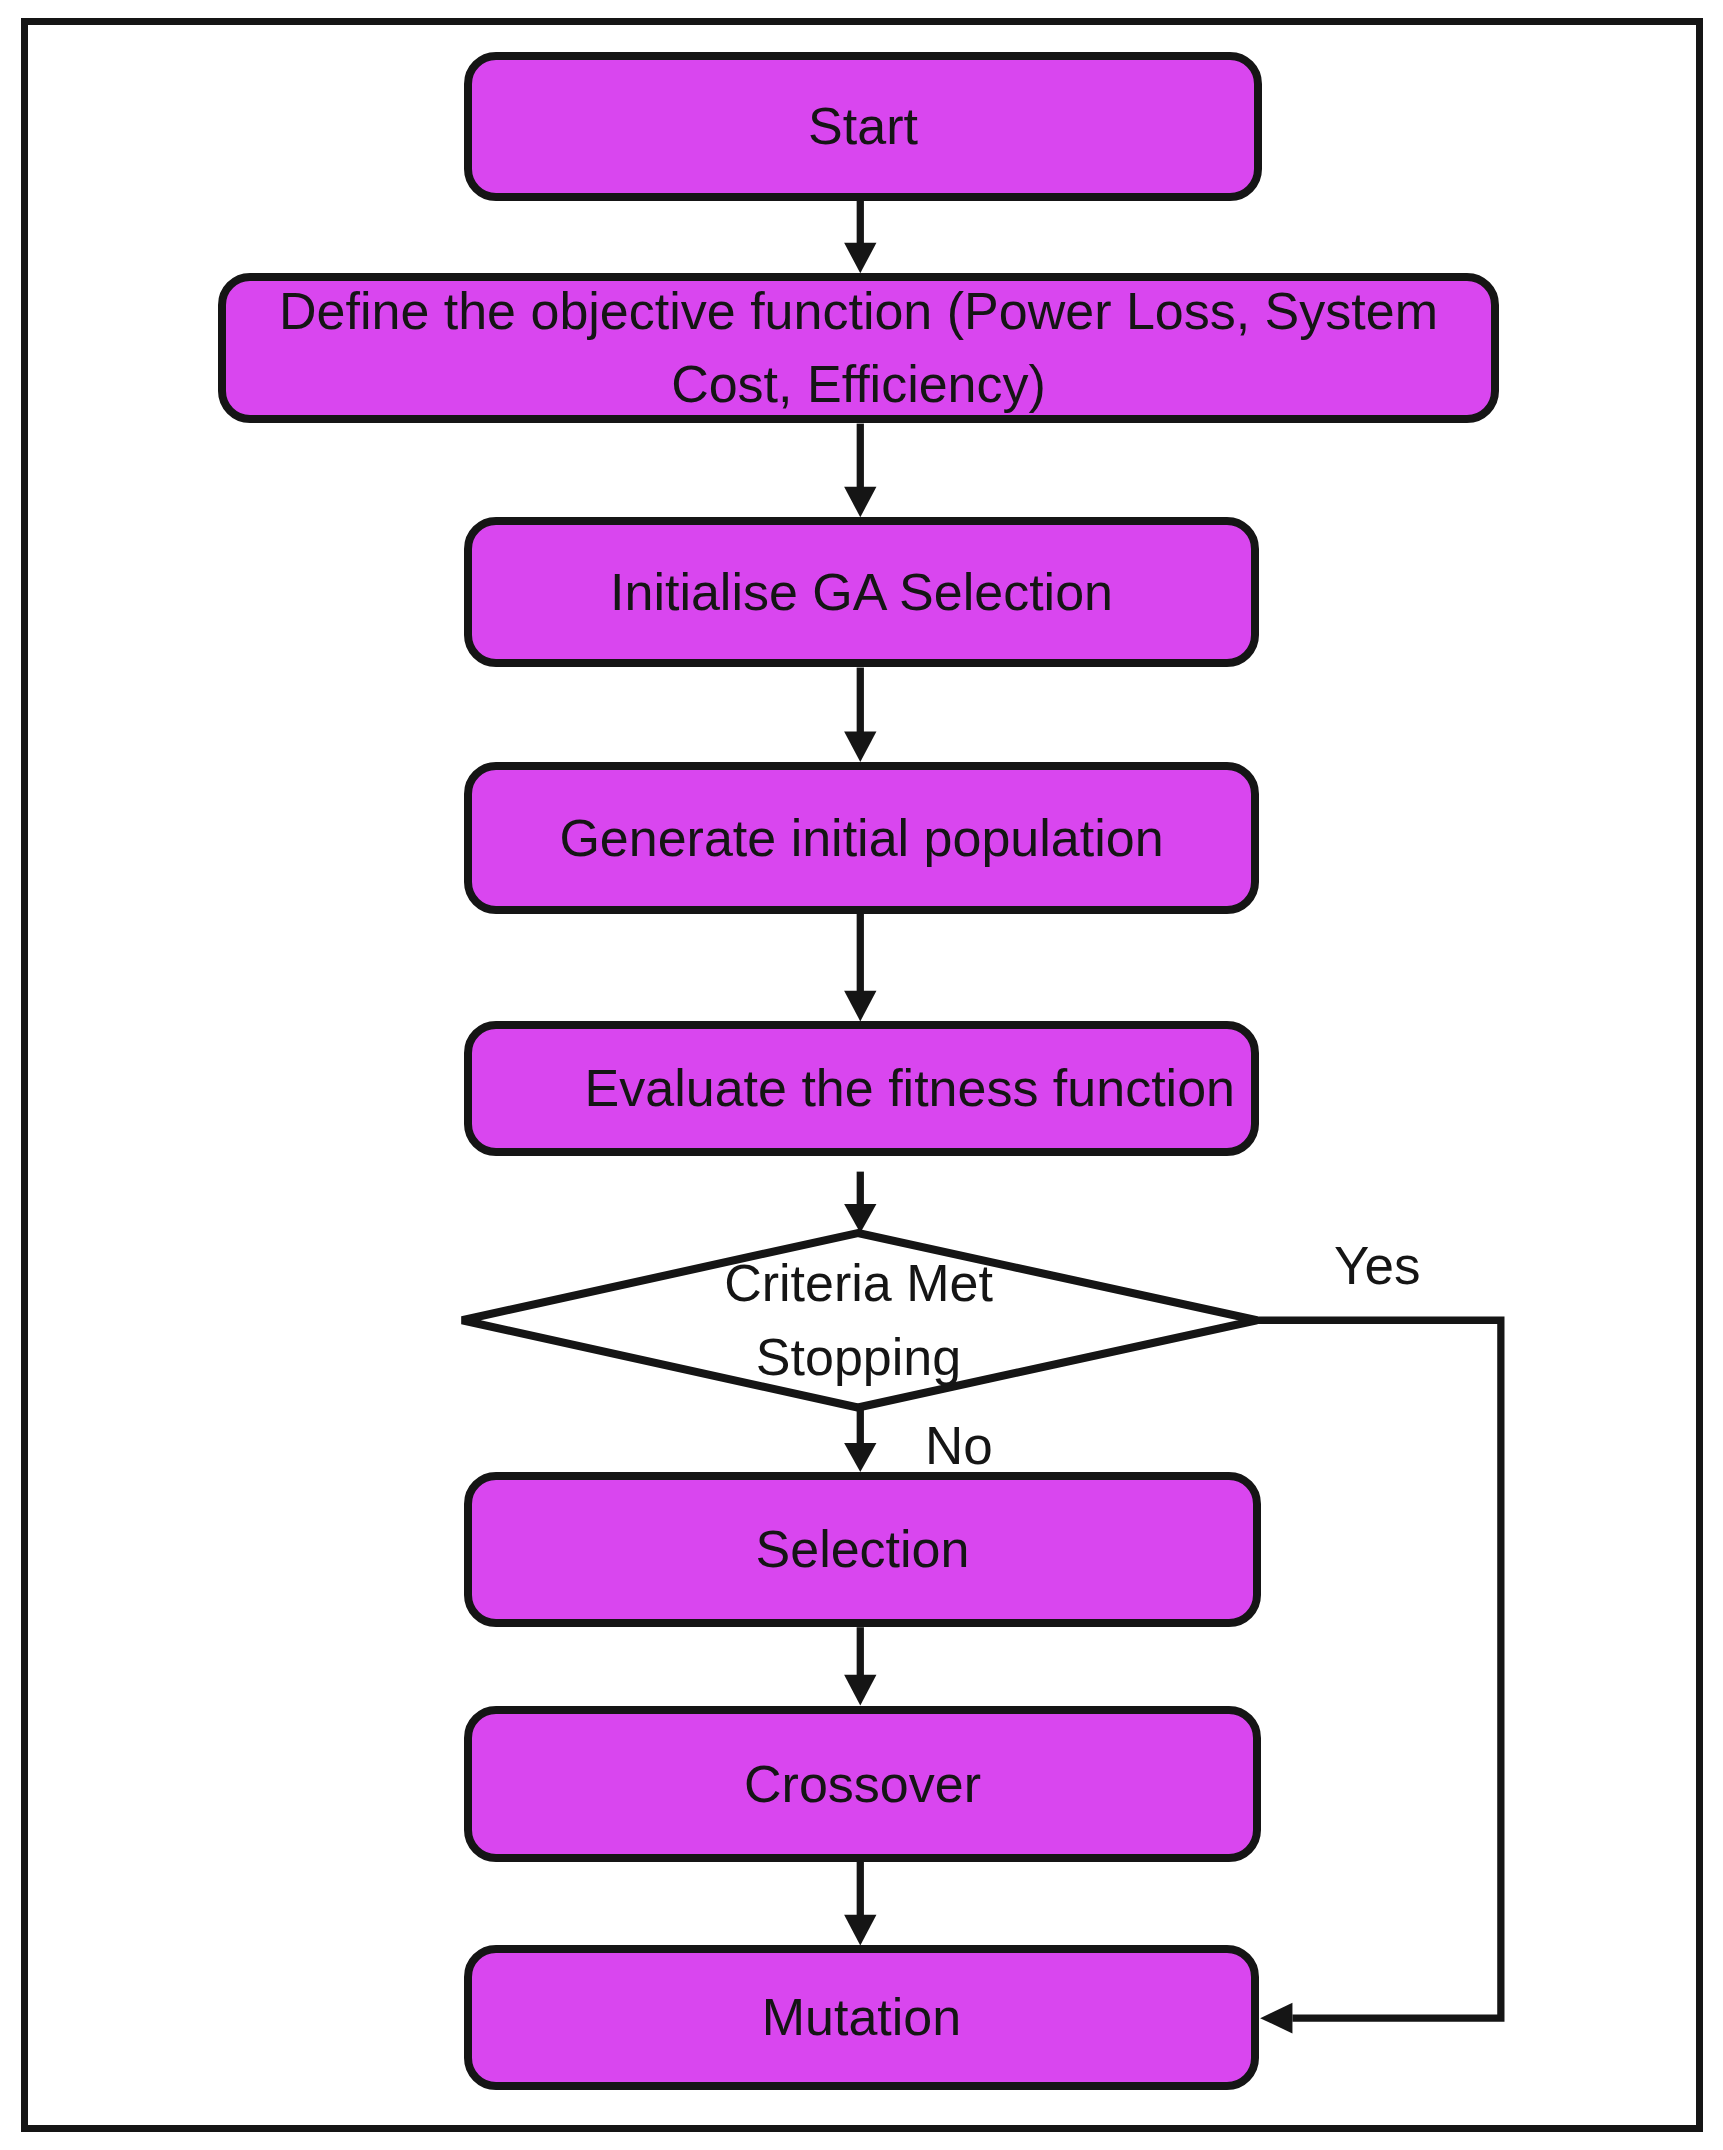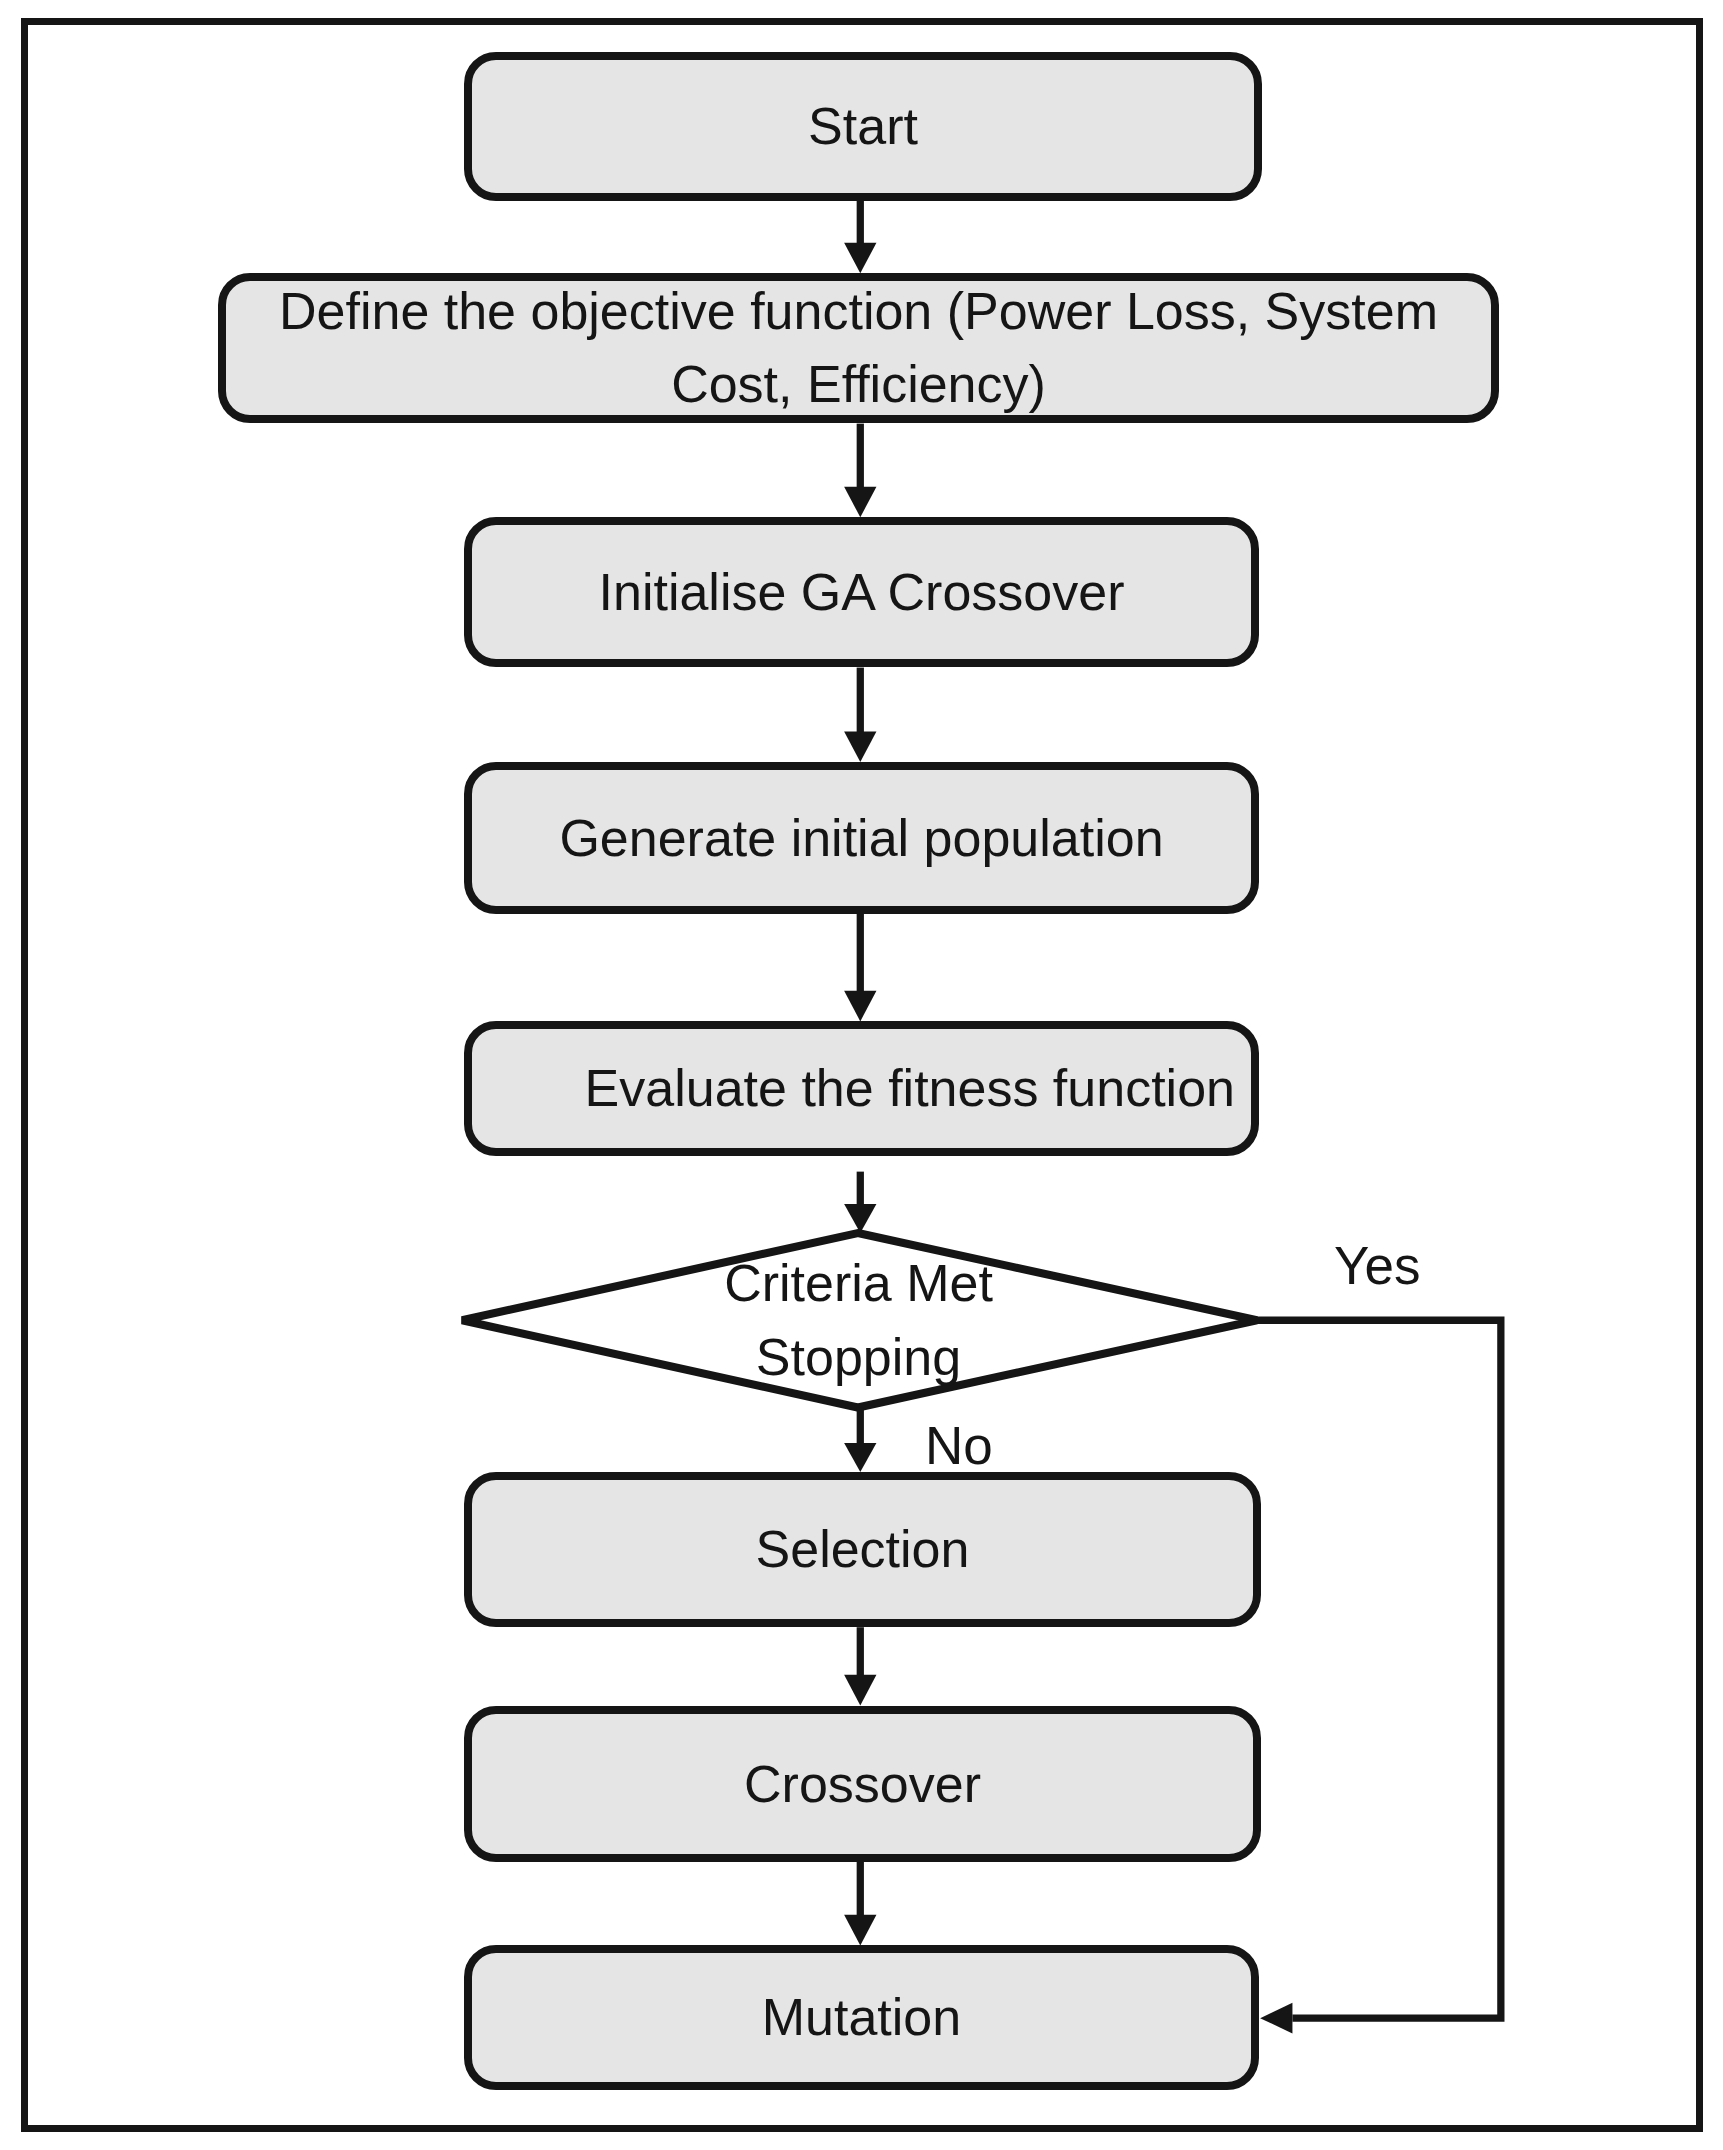--- a/index.html
+++ b/index.html
@@ -11,21 +11,21 @@
     color:#151515;
     overflow:hidden;
   }
   .frame{
     position:absolute;left:21px;top:18px;width:1682px;height:2114px;
     border:7.3px solid #151515;box-sizing:border-box;
   }
   svg.connectors{position:absolute;left:0;top:0;width:1723px;height:2151px;}
   .node{
     position:absolute;box-sizing:border-box;
-    border:8px solid #151515;border-radius:32px;background:#e5e5e5;
+    border:8px solid #151515;border-radius:32px;background:#d946ef;
     display:flex;align-items:center;justify-content:center;
     text-align:center;font-size:52px;line-height:1.4;
     padding:0 16px;
   }
   #node-start    {left:464px;top:52px;  width:798px; height:149px;}
   #node-define   {left:218px;top:273px; width:1281px;height:150px;padding:0 19px;}
   #node-init     {left:464px;top:517px; width:795px; height:150px;}
   #node-generate {left:464px;top:762px; width:795px; height:152px;}
   #node-evaluate {left:464px;top:1021px;width:795px; height:135px;justify-content:flex-end;}
   #node-selection{left:464px;top:1472px;width:797px; height:155px;}
@@ -99,21 +99,21 @@
 
   <div class="node" id="node-start">
     <span>Start</span>
   </div>
 
   <div class="node" id="node-define">
     <span>Define the objective function (Power Loss, System Cost, Efficiency)</span>
   </div>
 
   <div class="node" id="node-init">
-    <span>Initialise GA Crossover</span>
+    <span>Initialise GA Selection</span>
   </div>
 
   <div class="node" id="node-generate">
     <span>Generate initial population</span>
   </div>
 
   <div class="node" id="node-evaluate">
     <span>Evaluate the fitness function</span>
   </div>
 

